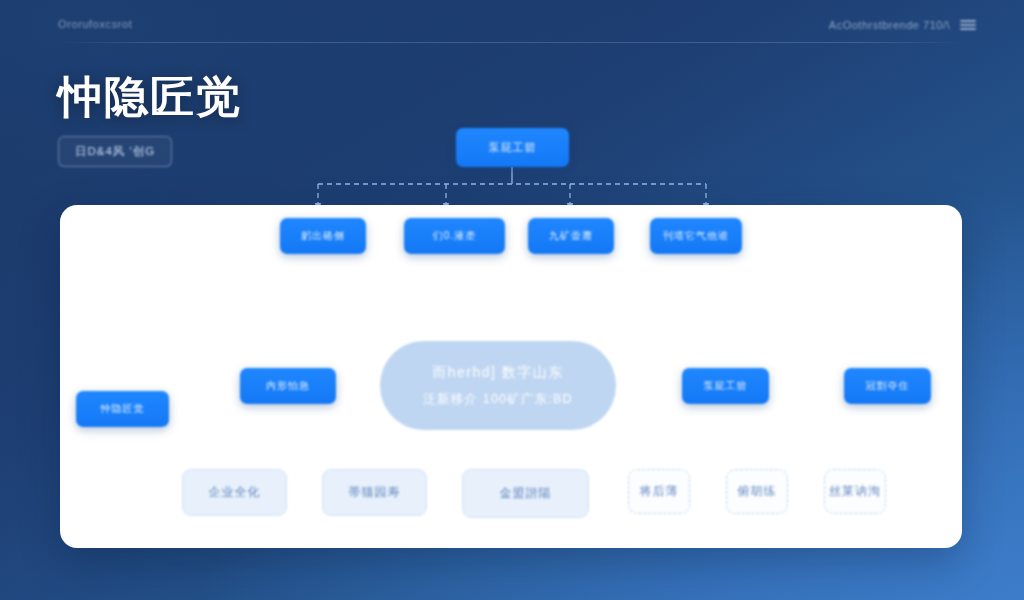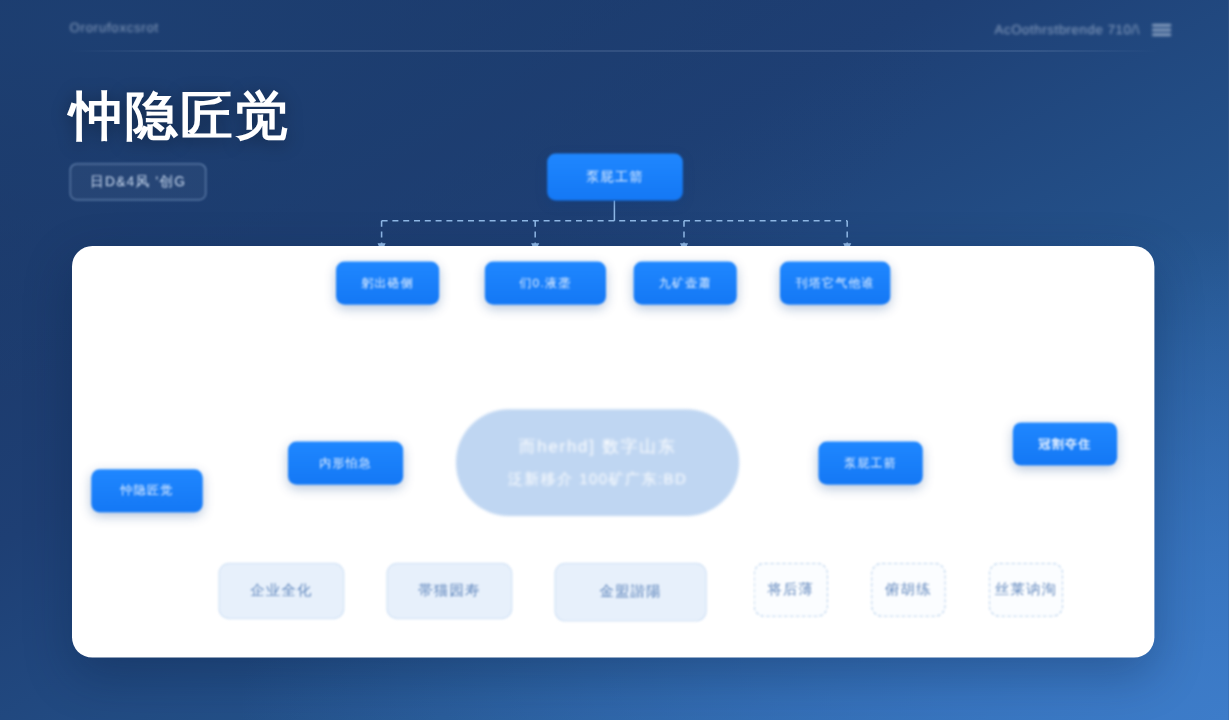--- a/index.html
+++ b/index.html
@@ -76,21 +76,21 @@
   
   #n1{left:280px;top:218px;width:86px;height:36px;}
   #n2{left:404px;top:218px;width:101px;height:36px;}
   #n3{left:528px;top:218px;width:86px;height:36px;}
   #n4{left:650px;top:218px;width:92px;height:36px;}
 
   
   #m1{left:76px;top:368px;width:93px;height:36px;margin-top:23px;}
   #m2{left:240px;top:368px;width:96px;height:36px;}
   #m3{left:682px;top:368px;width:87px;height:36px;}
-  #m4{left:844px;top:352px;width:87px;height:36px;font-weight:bold;}
+  #m4{left:844px;top:368px;width:87px;height:36px;}
 
   
   #center{
     position:absolute;left:380px;top:341px;width:236px;height:89px;
     background:#bfd6f2;border-radius:44px;
     display:flex;flex-direction:column;align-items:center;justify-content:center;gap:9px;
     color:#ffffff;filter:blur(1.15px);
   }
   #center .l1{font-size:14px;letter-spacing:1.5px;}
   #center .l2{font-size:12.5px;letter-spacing:1.2px;}

